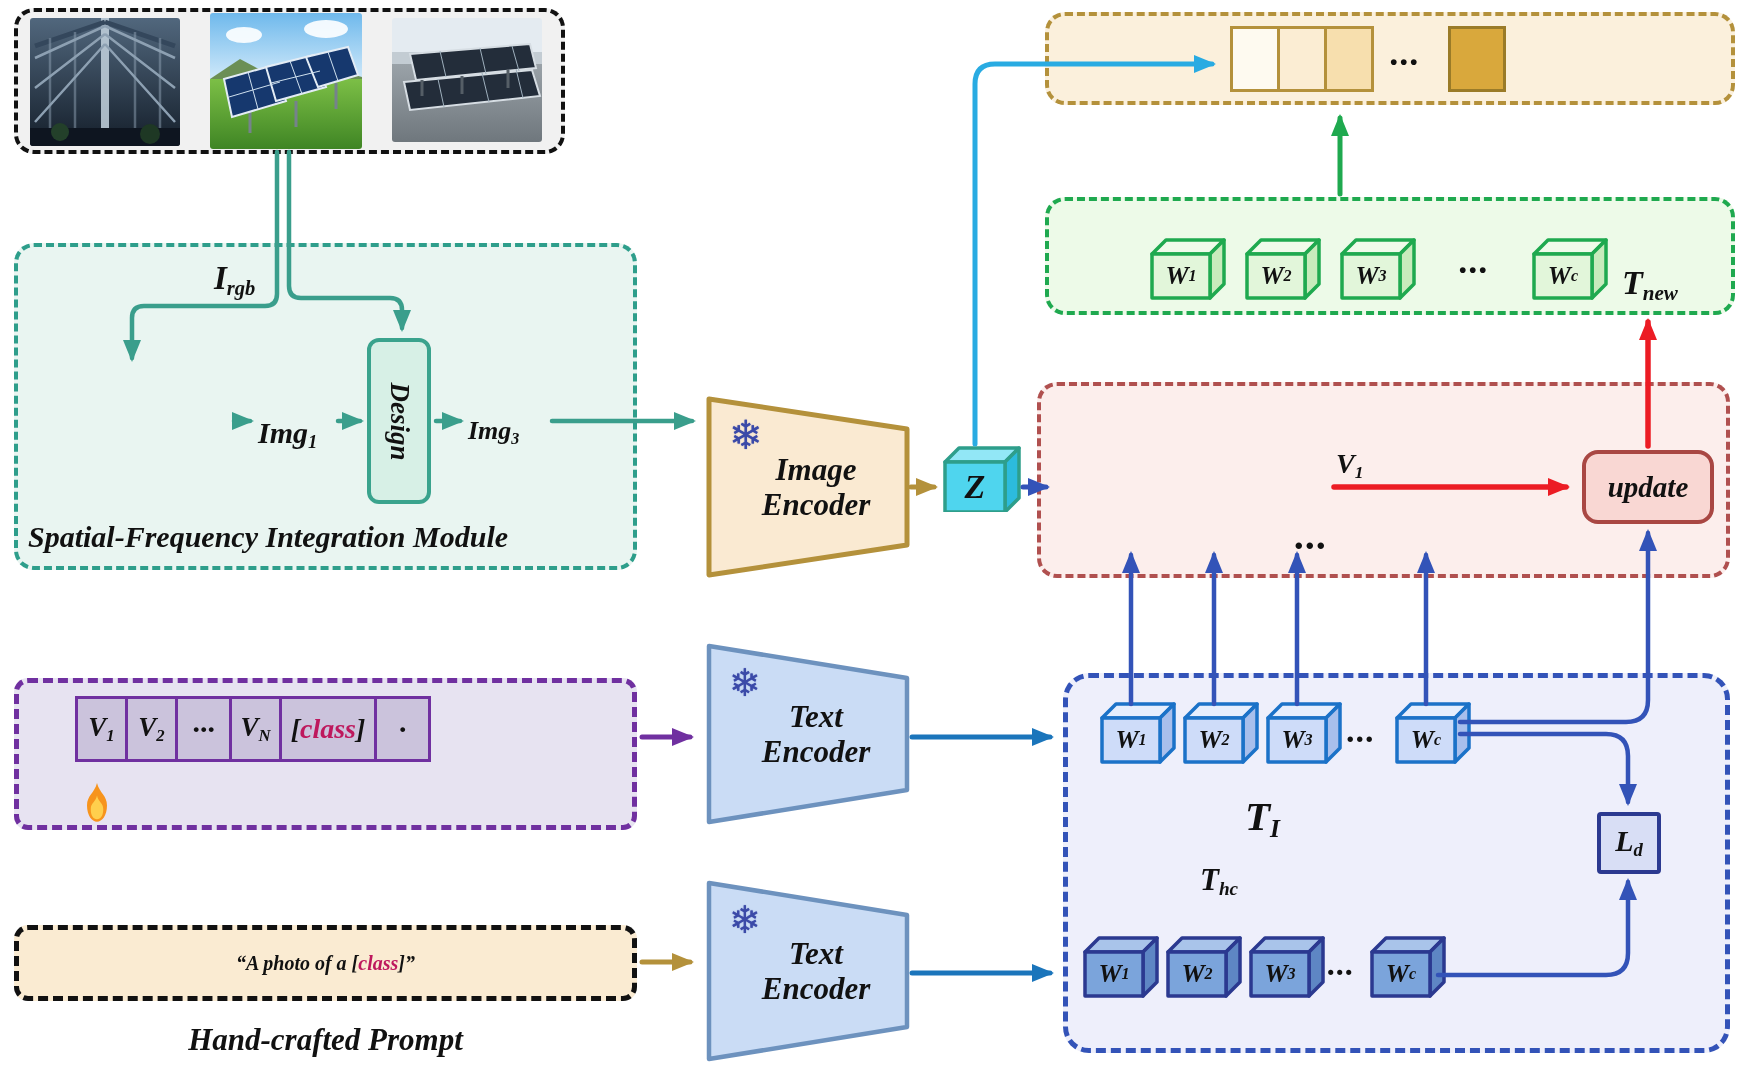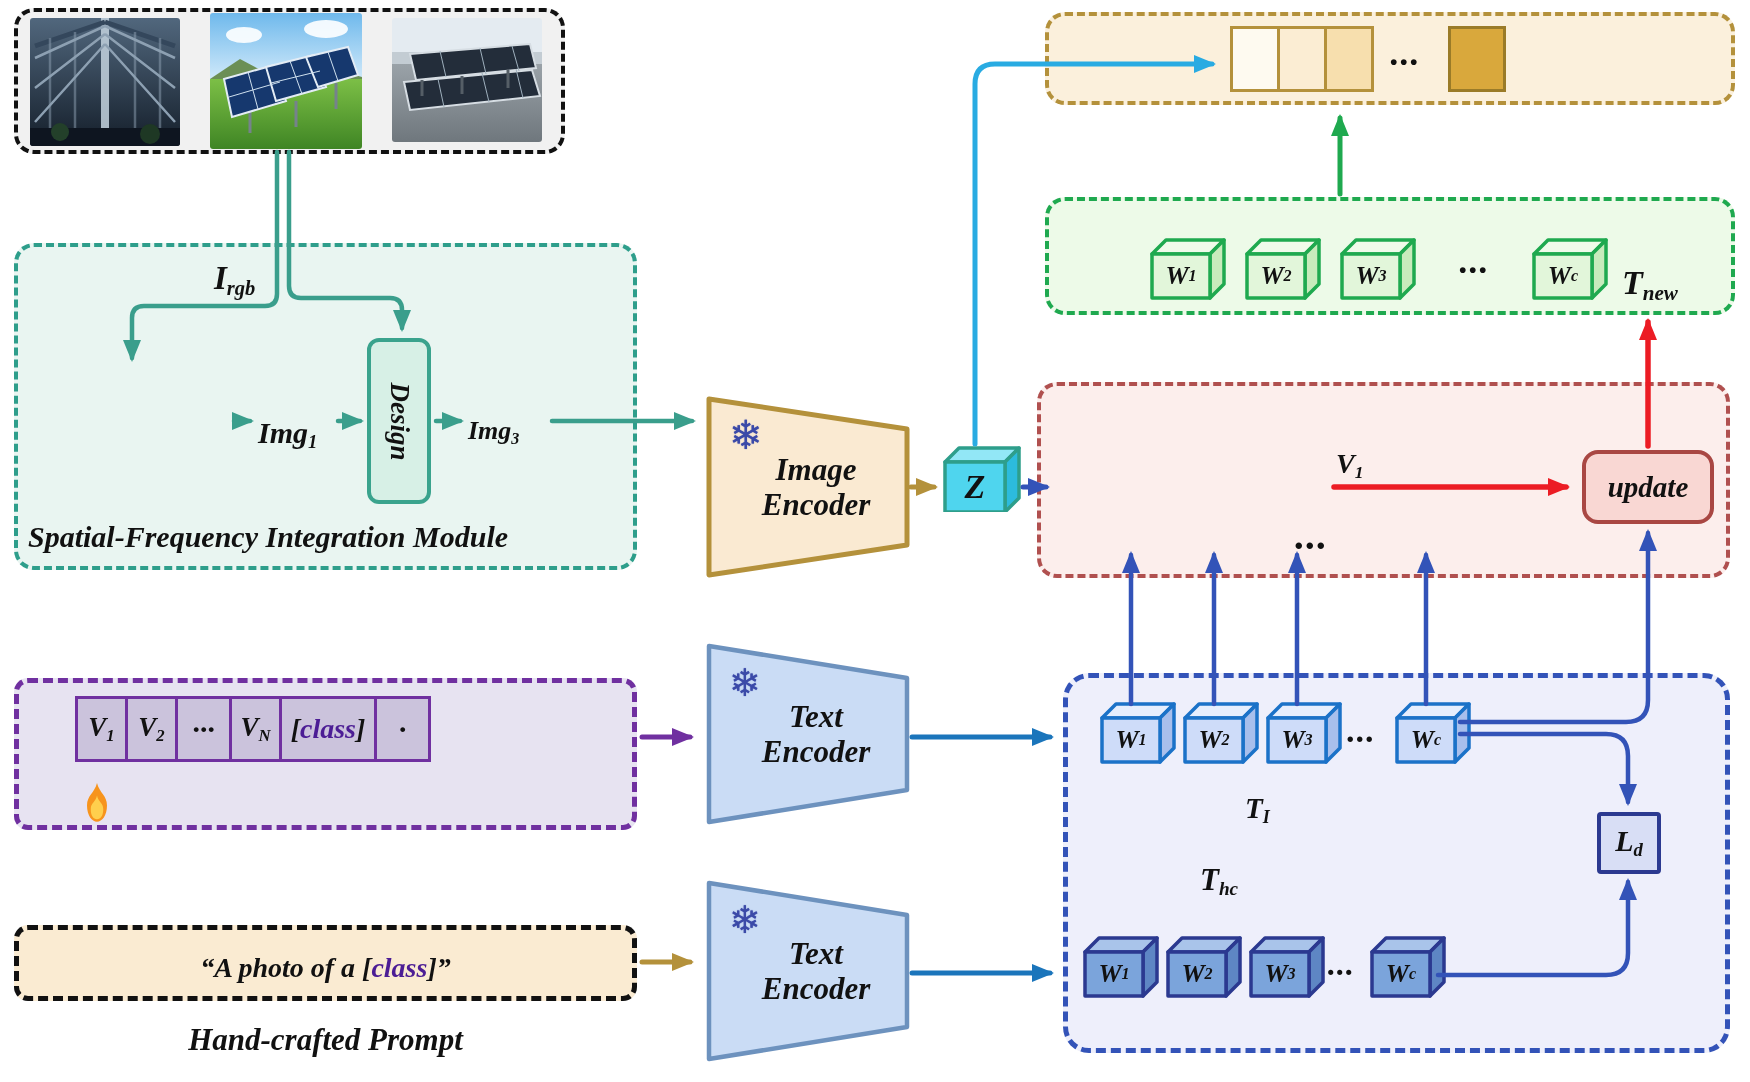--- a/index.html
+++ b/index.html
@@ -56,21 +56,21 @@
   
   .fcells{position:absolute;display:flex;}
   .fcell{box-sizing:border-box;width:50px;height:66px;border:3px solid #B4913B;margin-left:-3px;}
   .fcell:first-child{margin-left:0;}
   .fsolid{position:absolute;box-sizing:border-box;width:58px;height:66px;background:#D9A83C;border:3px solid #9A7B28;}
 
   .dots{position:absolute;font-weight:bold;color:#111;letter-spacing:1px;line-height:1;}
   .caption{position:absolute;font-size:30px;}
   .conn{position:absolute;left:0;top:0;pointer-events:none;}
   .photo{position:absolute;border-radius:3px;overflow:hidden;}
-  .red-word{color:#4c1d95;}
+  .red-word{color:#be185d;}
 </style>
 </head>
 <body>
 
 <div class="canvas">
 
   <div class="dbox images-box"></div>
   <div class="photo" style="left:30px;top:18px;width:150px;height:128px">
     <svg width="150" height="128" viewBox="0 0 150 128">
       <defs>
@@ -286,21 +286,21 @@
     <svg width="210" height="190">
       <polygon class="blue-enc" points="4,6 202,38 202,150 4,182"></polygon>
     </svg>
     <span class="snow" style="left:24px;top:24px;font-size:38px">❄</span>
     <div class="enc-label t">
       <span>Text</span><br><span>Encoder</span>
     </div>
   </div>
 
   <div class="dbox hand-box"></div>
-  <div class="abs t" style="left:14px;top:938px;width:623px;text-align:center;font-size:28px">
+  <div class="abs t" style="left:14px;top:938px;width:623px;text-align:center;font-size:20px">
     <span>“A photo of a [</span><span class="red-word">class</span><span>]”</span>
   </div>
   <div class="abs t" style="left:14px;top:1008px;width:623px;text-align:center;font-size:31px">Hand-crafted Prompt</div>
 
   <div class="dbox blue-box"></div>
 
   <div class="cube lblue-cube" style="left:1100px;top:702px">
     <svg width="76" height="62">
         <polygon class="f-top" points="2,16 16,2 74,2 60,16"></polygon>
         <polygon class="f-right" points="60,16 74,2 74,46 60,60"></polygon>
@@ -338,21 +338,21 @@
     <svg width="76" height="62">
         <polygon class="f-top" points="2,16 16,2 74,2 60,16"></polygon>
         <polygon class="f-right" points="60,16 74,2 74,46 60,60"></polygon>
         <polygon class="f-front" points="2,16 60,16 60,60 2,60"></polygon>
       </svg>
     <span class="lbl t">
         <span>W</span>
         <span class="sub">c</span>
       </span>
   </div>
-  <div class="abs t" style="left:1245px;top:778px;font-size:29px">
+  <div class="abs t" style="left:1245px;top:778px;font-size:41px">
     <span>T</span><span class="sub">I</span>
   </div>
   <div class="abs t" style="left:1200px;top:848px;font-size:31px">
     <span>T</span><span class="sub">hc</span>
   </div>
 
   <div class="cube dblue-cube" style="left:1083px;top:936px">
     <svg width="76" height="62">
         <polygon class="f-top" points="2,16 16,2 74,2 60,16"></polygon>
         <polygon class="f-right" points="60,16 74,2 74,46 60,60"></polygon>

